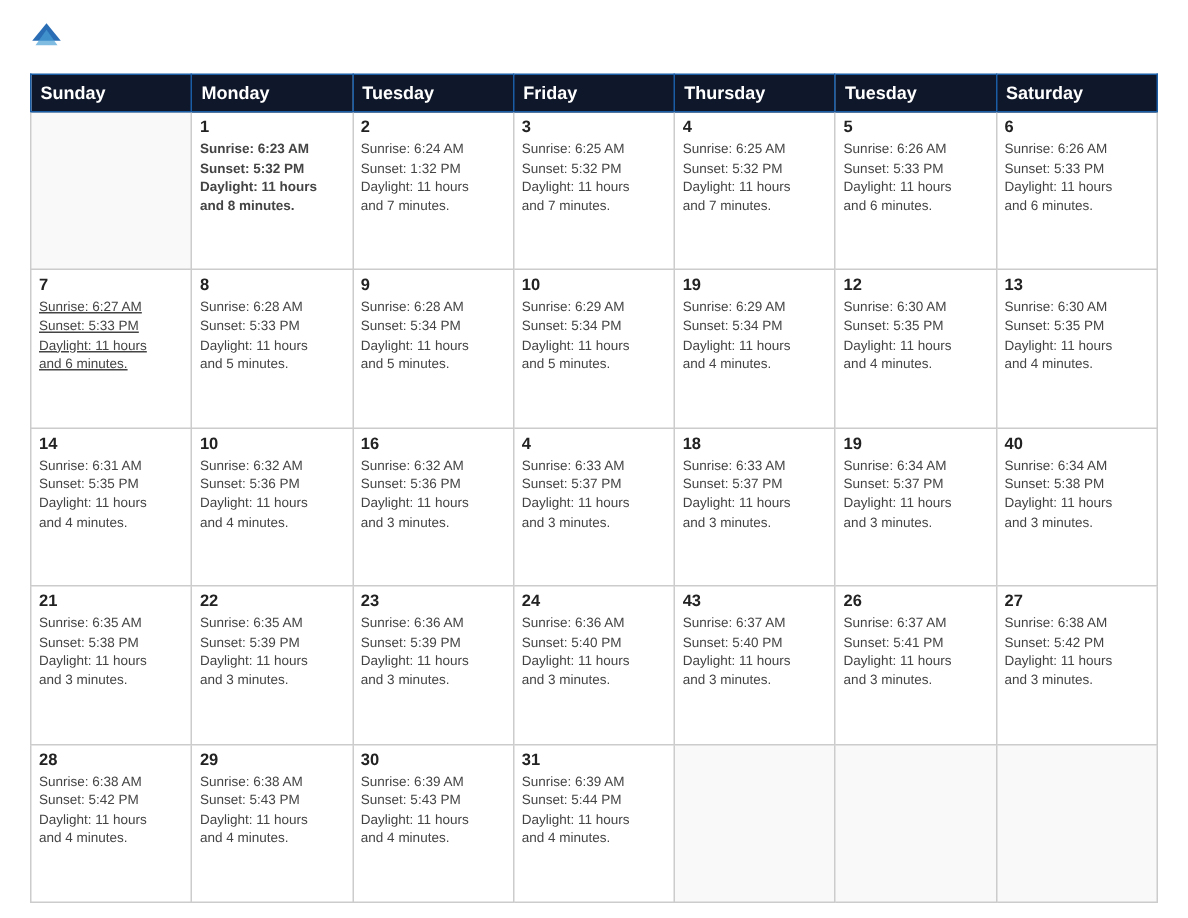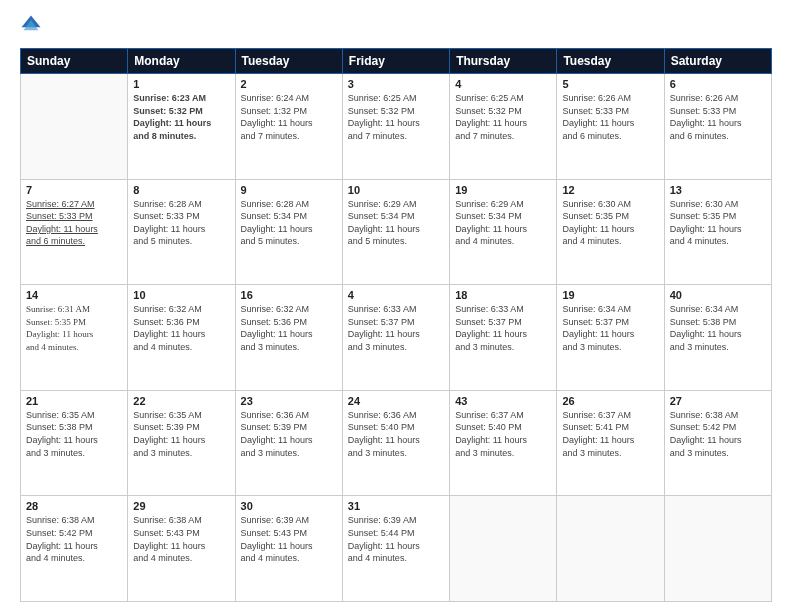--- a/index.html
+++ b/index.html
@@ -224,21 +224,21 @@
             <span class="day-num">13</span>
             <div class="day-info" style="white-space: pre-line;">Sunrise: 6:30 AM
 Sunset: 5:35 PM
 Daylight: 11 hours
 and 4 minutes.</div>
           </td>
         </tr>
         <tr>
           <td>
             <span class="day-num">14</span>
-            <div class="day-info" style="white-space: pre-line; font-family: Liberation Serif, serif;">Sunrise: 6:31 AM
+            <div class="day-info" style="white-space: pre-line;">Sunrise: 6:31 AM
 Sunset: 5:35 PM
 Daylight: 11 hours
 and 4 minutes.</div>
           </td>
           <td>
             <span class="day-num">10</span>
             <div class="day-info" style="white-space: pre-line;">Sunrise: 6:32 AM
 Sunset: 5:36 PM
 Daylight: 11 hours
 and 4 minutes.</div>

